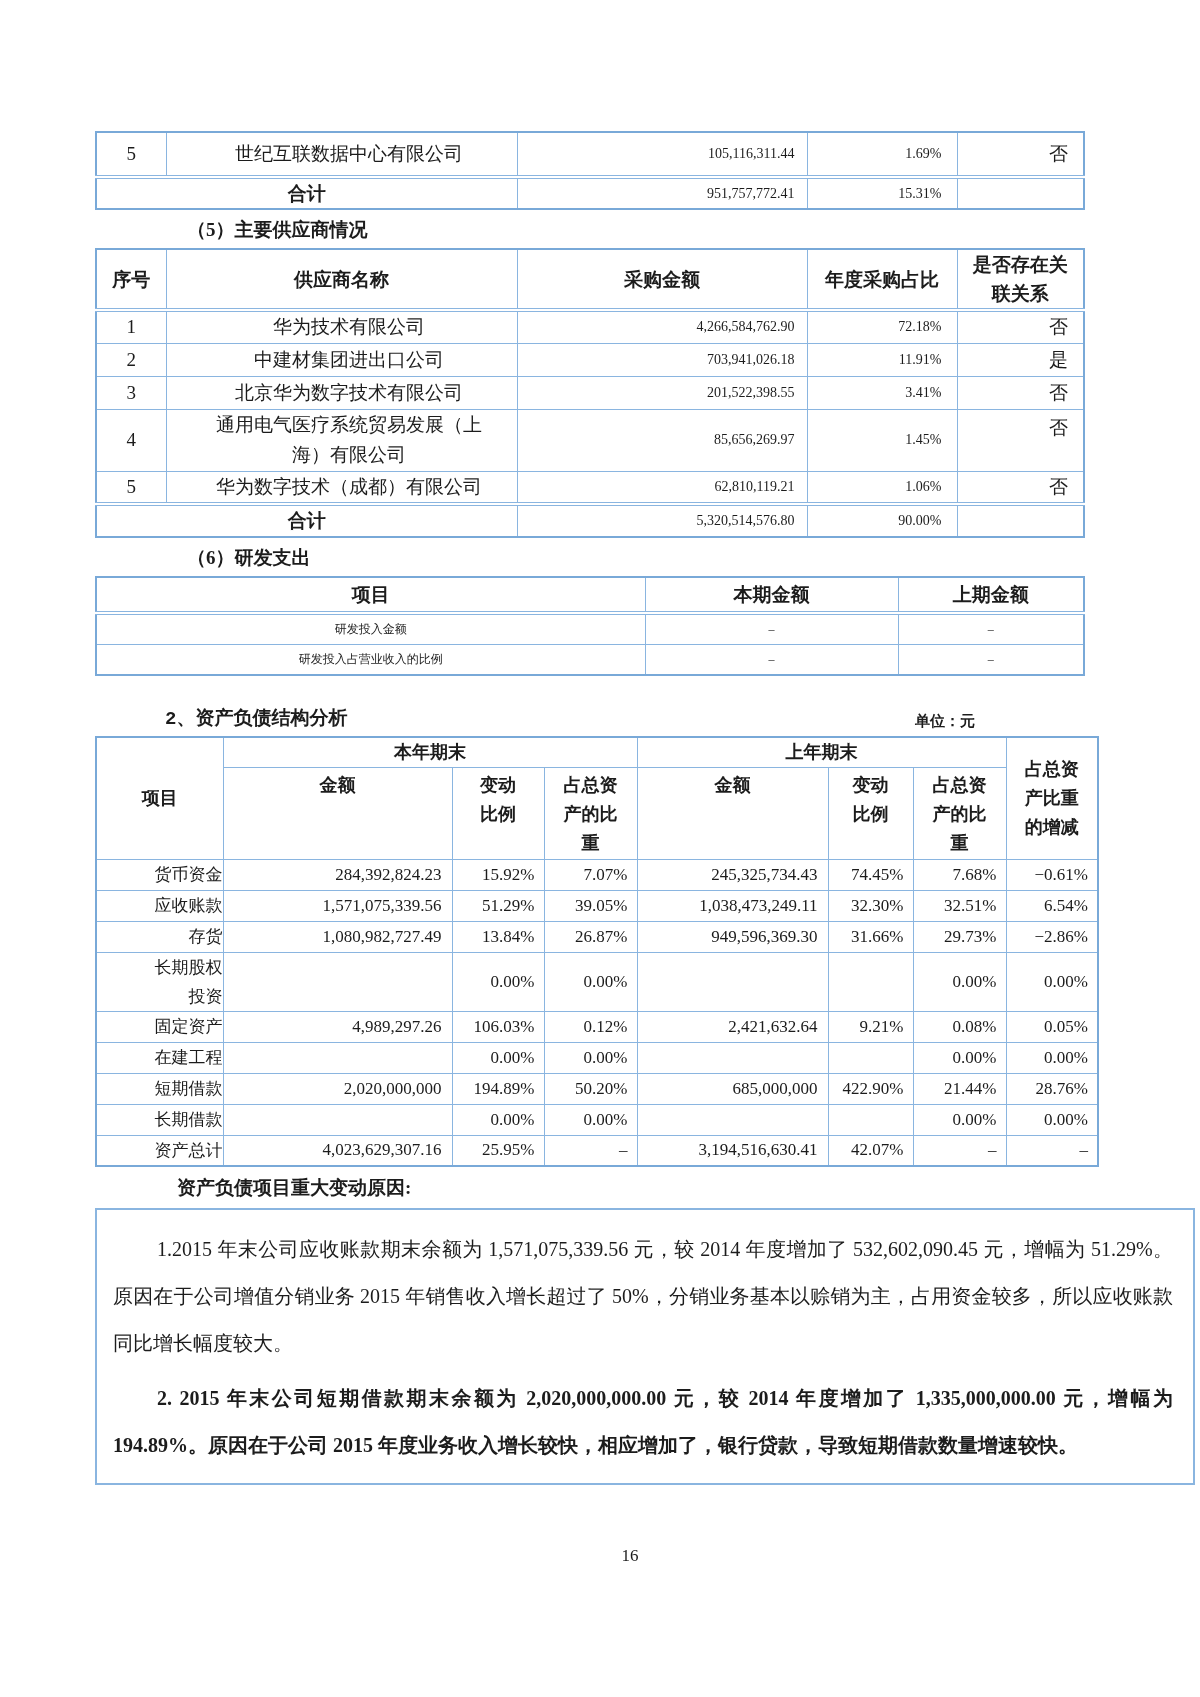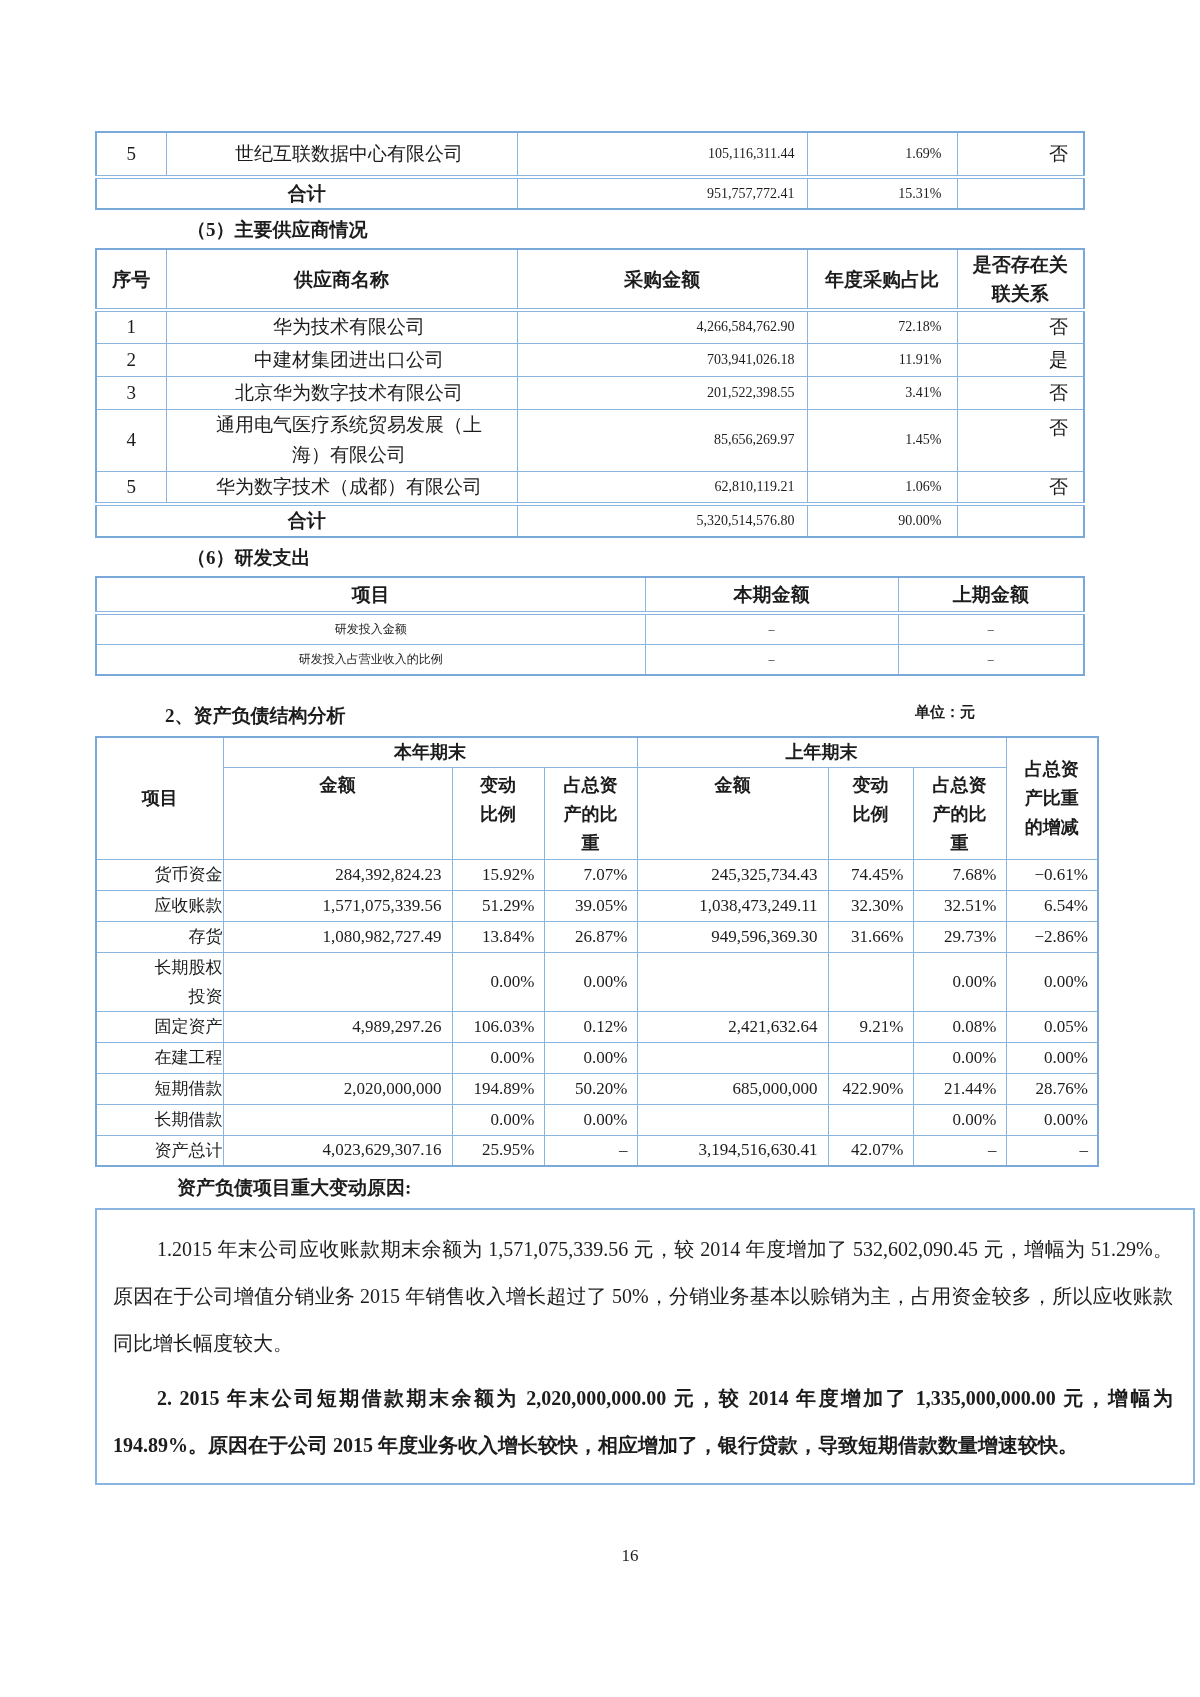--- a/index.html
+++ b/index.html
@@ -46,21 +46,21 @@
 
   
   #rd-table{width:988px;font-size:19px;}
   #rd-table th{text-align:center;font-size:19px;}
   #rd-table thead tr{height:36px;}
   #rd-table thead th{border-bottom:4px double var(--line);}
   #rd-table tbody tr{height:31px;}
   #rd-table td{text-align:center;font-size:12px;}
 
   
-  .h2row{margin-top:27px;display:flex;justify-content:space-between;align-items:flex-start;width:1002px;height:28px;}
+  .h2row{margin-top:27px;display:flex;justify-content:space-between;align-items:flex-end;width:1002px;height:28px;font-family:Liberation Mono, monospace;}
   .h2row .h2{font-size:19px;font-weight:700;margin-left:70px;}
   .h2row .unit{font-size:15px;font-weight:700;margin-right:122px;}
 
   
   #bs-table{width:1002px;font-size:17px;margin-top:5px;}
   #bs-table th{text-align:center;white-space:pre-line;font-size:18px;}
   #bs-table .band-row th{height:30px;}
   #bs-table .sub-row th{height:92px;vertical-align:top;padding-top:3px;line-height:29px;}
   #bs-table th[rowspan]{vertical-align:middle;line-height:29px;}
   #bs-table tbody tr{height:31px;}

